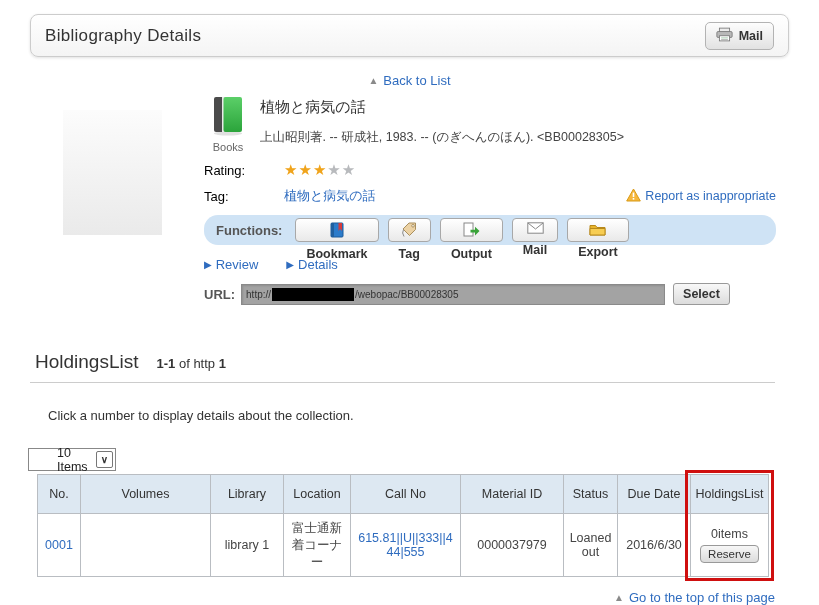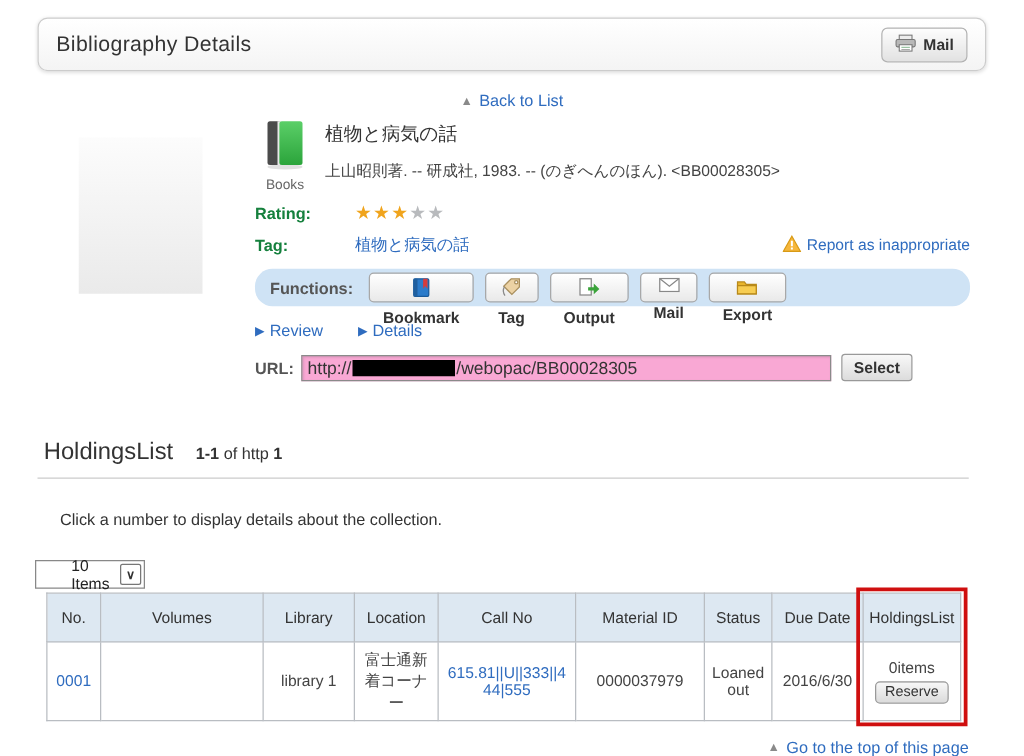--- a/index.html
+++ b/index.html
@@ -35,21 +35,21 @@
   .book-main { margin-left:42px; width:572px; }
 
   .title-row { display:flex; }
   .books-badge { width:48px; text-align:center; flex-shrink:0; }
   .books-badge .cap { font-size:11px; color:#666; margin-top:1px; }
   .title-texts { margin-left:8px; padding-top:2px; }
   .book-title { font-size:15px; color:#333; margin:0 0 12px; font-weight:normal; }
   .book-byline { font-size:12.5px; color:#444; }
 
   .meta-row { display:flex; align-items:center; margin-top:9px; font-size:13px; }
-  .meta-label { width:80px; font-weight:bold; color:#15803d; flex-shrink:0; }
+  .meta-label { width:80px; font-weight:normal; color:#000000; flex-shrink:0; }
   .star { font-size:15px; color:#b8babd; margin-right:1px; cursor:pointer; line-height:1; }
   .star.filled { color:#f0a41c; }
   .report { margin-left:auto; display:flex; align-items:center; gap:4px; font-size:12.5px; }
 
   .functions-bar {
     margin-top:10px; background:#cfe3f5; border-radius:14px;
     padding:5px 8px; display:flex; align-items:center; gap:9px; height:30px;
   }
   .func-label { font-weight:bold; color:#555; font-size:13px; margin:0 4px; }
   .func-btn {
@@ -57,22 +57,22 @@
     background:linear-gradient(#ffffff,#e9e9e9); border:1px solid #a8a8a8;
     border-radius:4px; padding:3px 10px; height:24px;
     font-size:12.5px; font-weight:bold; color:#333; cursor:pointer;flex-direction:column;
   }
 
   .links-row { margin-top:12px; font-size:13px; display:flex; gap:28px; }
 
   .url-row { margin-top:11px; display:flex; align-items:center; font-size:13px; }
   .url-label { font-weight:bold; color:#555; margin-right:6px; }
   .url-input {
-    width:424px; height:21px; border:1px solid #8a8a8a; background:#f9a8d4;
-    display:flex; align-items:center; padding:0 4px; font-size:14px; color:#333;
+    width:424px; height:21px; border:1px solid #8a8a8a; background:#a3a3a3;
+    display:flex; align-items:center; padding:0 4px; font-size:10px; color:#333;
     box-shadow:inset 1px 1px 2px rgba(0,0,0,.12); cursor:text;
   }
   .redaction { display:inline-block; width:82px; height:13px; background:#000; margin:0 1px; }
   .select-btn {
     margin-left:8px; border:1px solid #999; border-radius:3px;
     background:linear-gradient(#f8f8f8,#dcdcdc); padding:3px 9px;
     font-size:12.5px; font-weight:bold; color:#333; cursor:pointer;
   }
 
   

